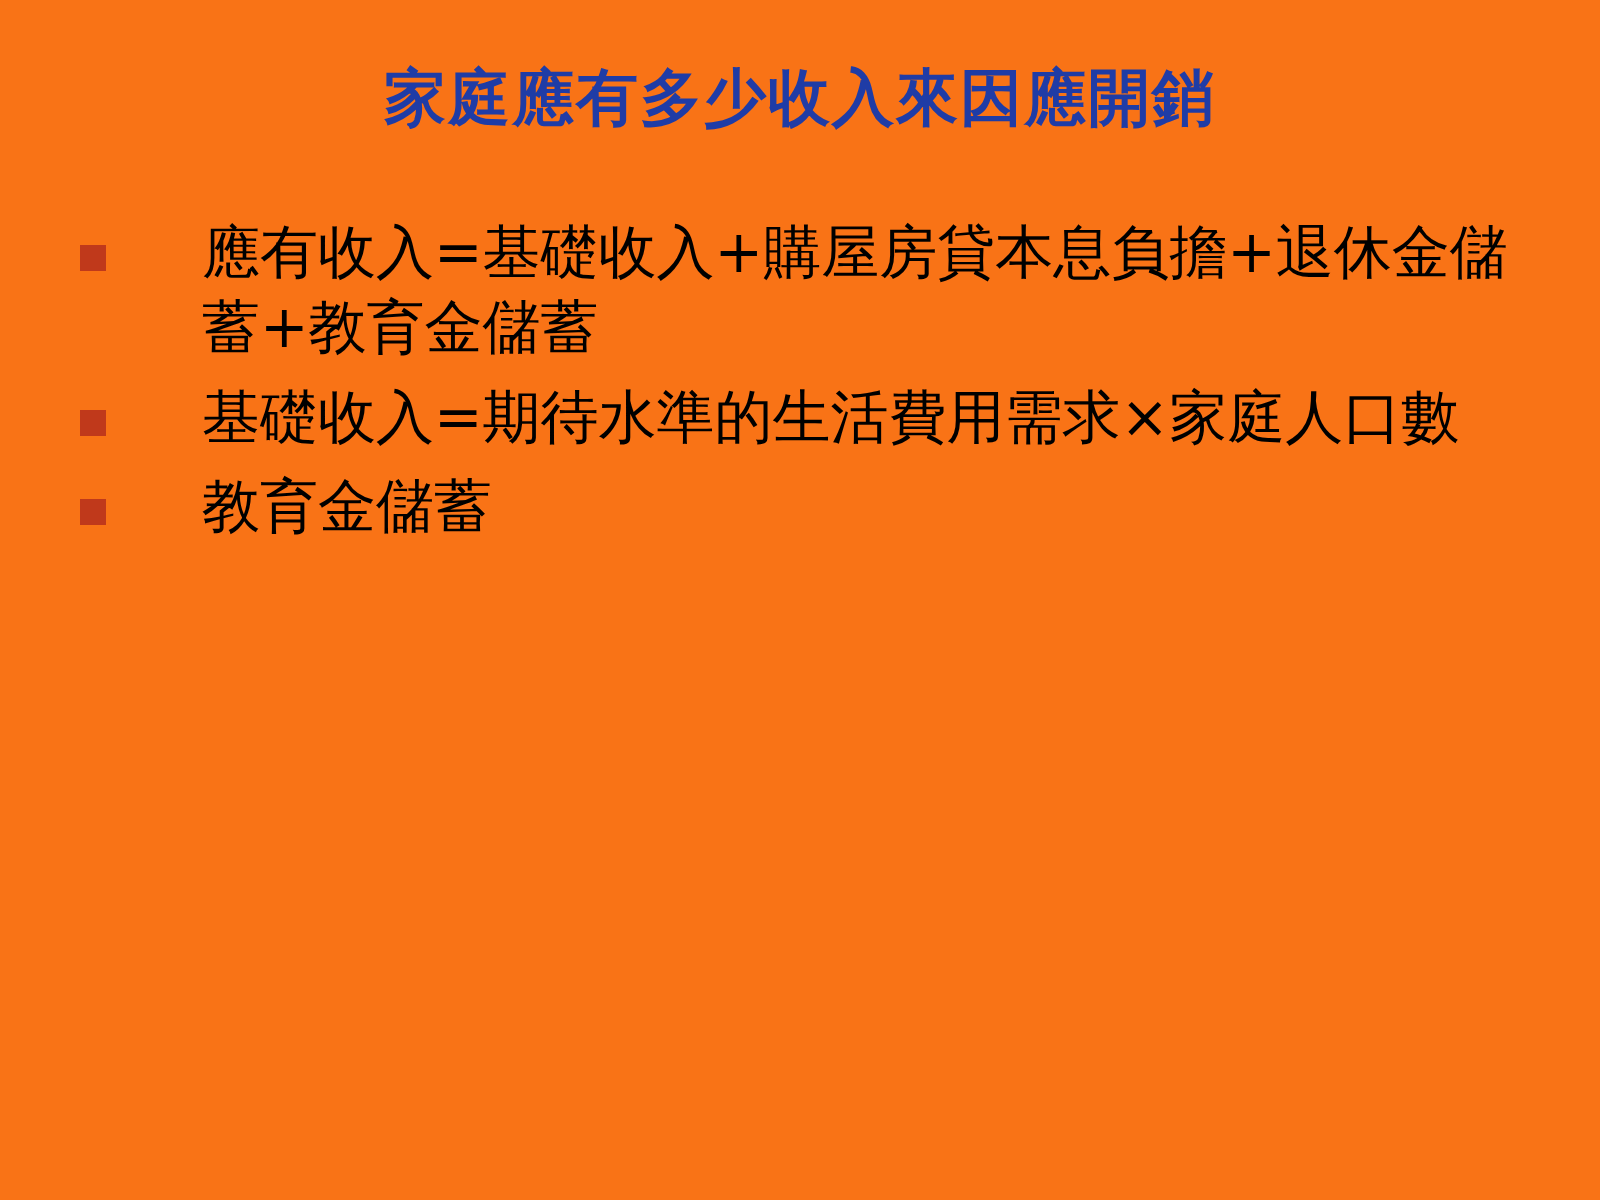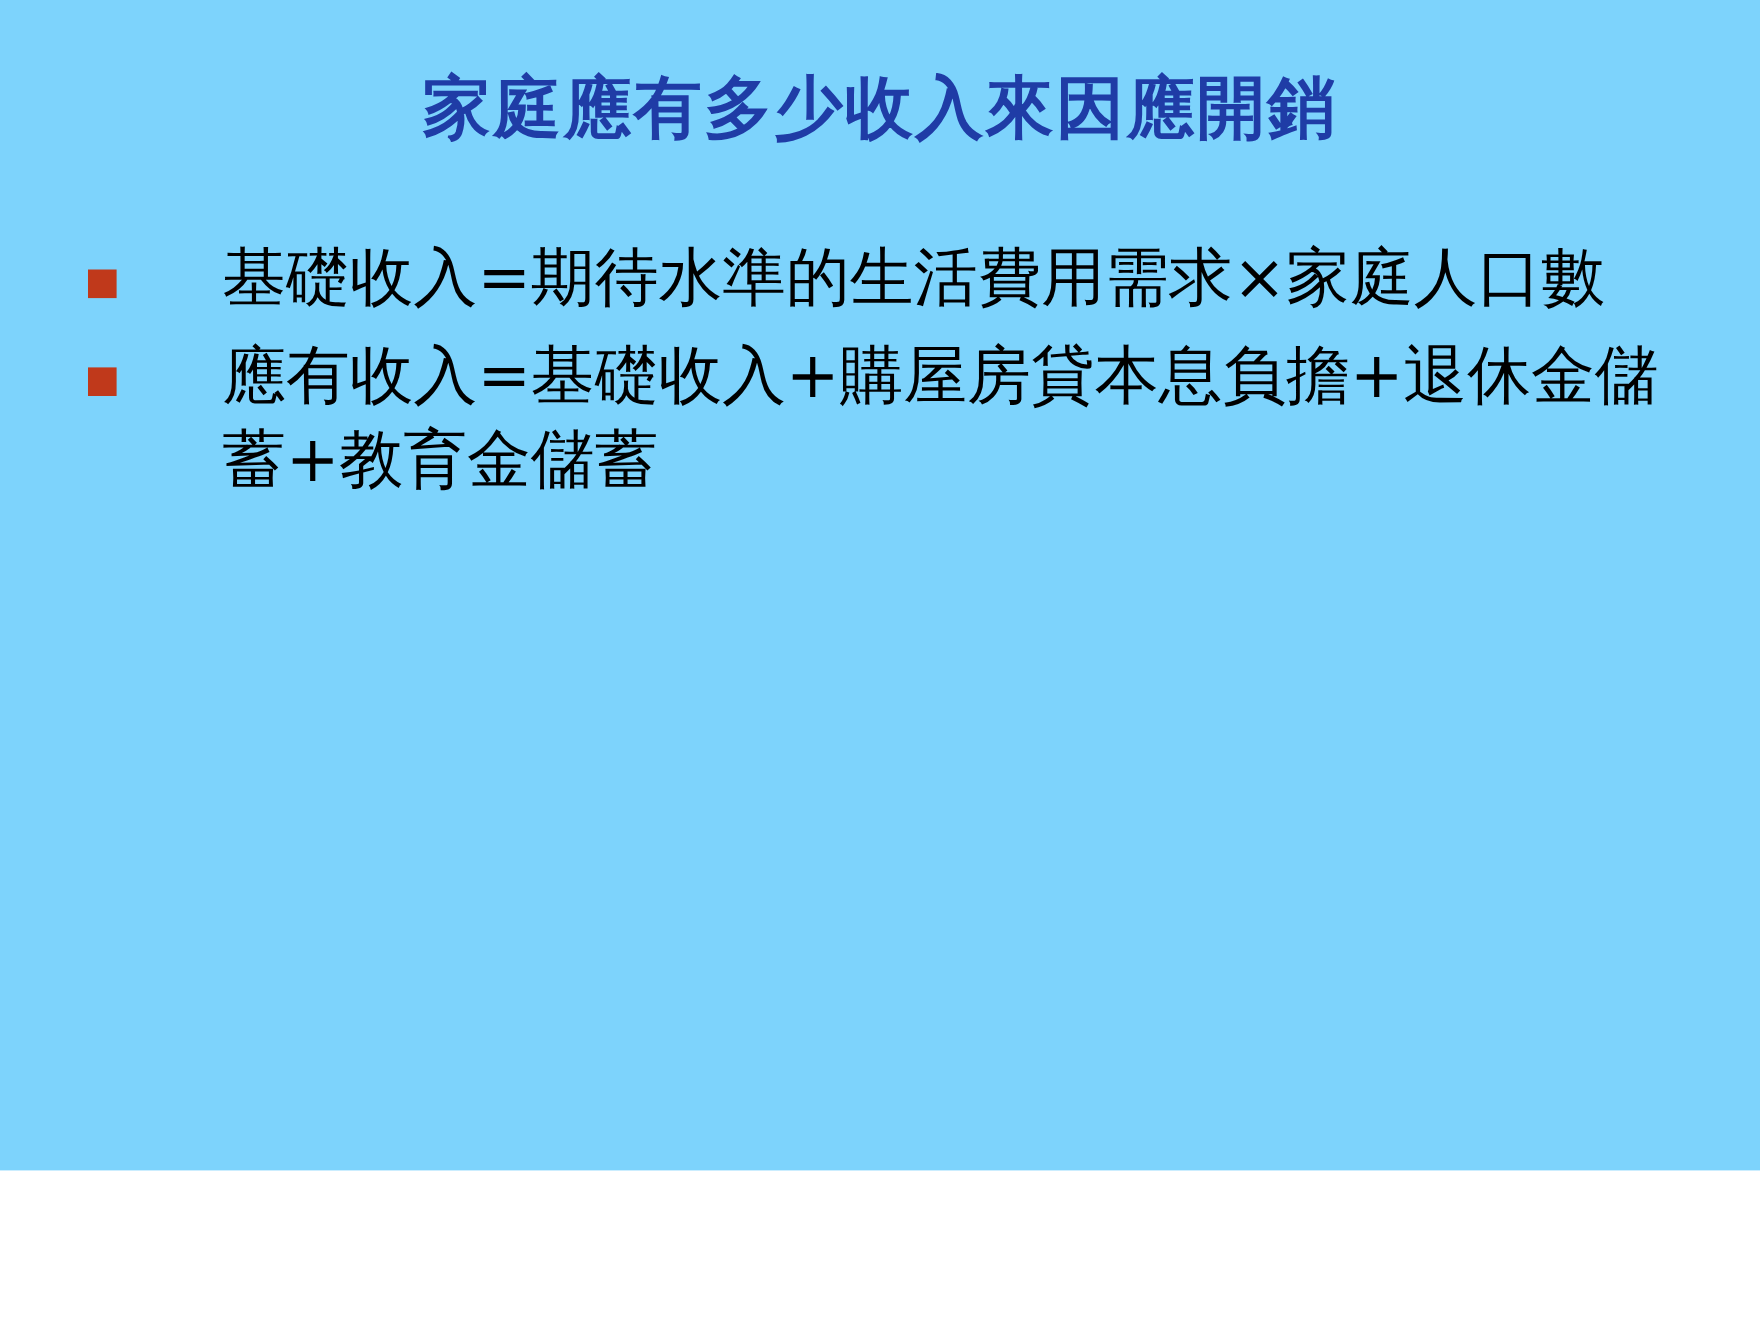--- a/index.html
+++ b/index.html
@@ -9,22 +9,22 @@
   }
   body {
     width: 1600px;
     height: 1200px;
     font-family: "DejaVu Sans", "Liberation Sans", sans-serif;
     overflow: hidden;
   }
   .slide {
     position: relative;
     width: 1600px;
-    height: 1064px;
-    background: #7dd3fc;
+    height: 1200px;
+    background: #f97316;
     box-sizing: border-box;
   }
   .slide-title {
     position: absolute;
     top: 62px;
     left: 0;
     width: 1600px;
     text-align: center;
     font-size: 62px;
     font-weight: bold;
@@ -68,26 +68,30 @@
 <body>
 
 <div class="slide">
 
   <div class="slide-title">家庭應有多少收入來因應開銷</div>
 
   <ul class="body-list">
 
     <li class="bullet-item">
       <span class="bullet-marker"></span>
-      <span class="bullet-text">基礎收入=期待水準的生活費用需求×家庭人口數</span>
+      <span class="bullet-text">應有收入=基礎收入+購屋房貸本息負擔+退休金儲蓄+教育金儲蓄</span>
     </li>
 
     <li class="bullet-item">
       <span class="bullet-marker"></span>
-      <span class="bullet-text">應有收入=基礎收入+購屋房貸本息負擔+退休金儲蓄+教育金儲蓄</span>
+      <span class="bullet-text">基礎收入=期待水準的生活費用需求×家庭人口數</span>
     </li>
 
 
 
+    <li class="bullet-item">
+      <span class="bullet-marker"></span>
+      <span class="bullet-text">教育金儲蓄</span>
+    </li>
 
   </ul>
 
 </div>
 
 </body></html>

